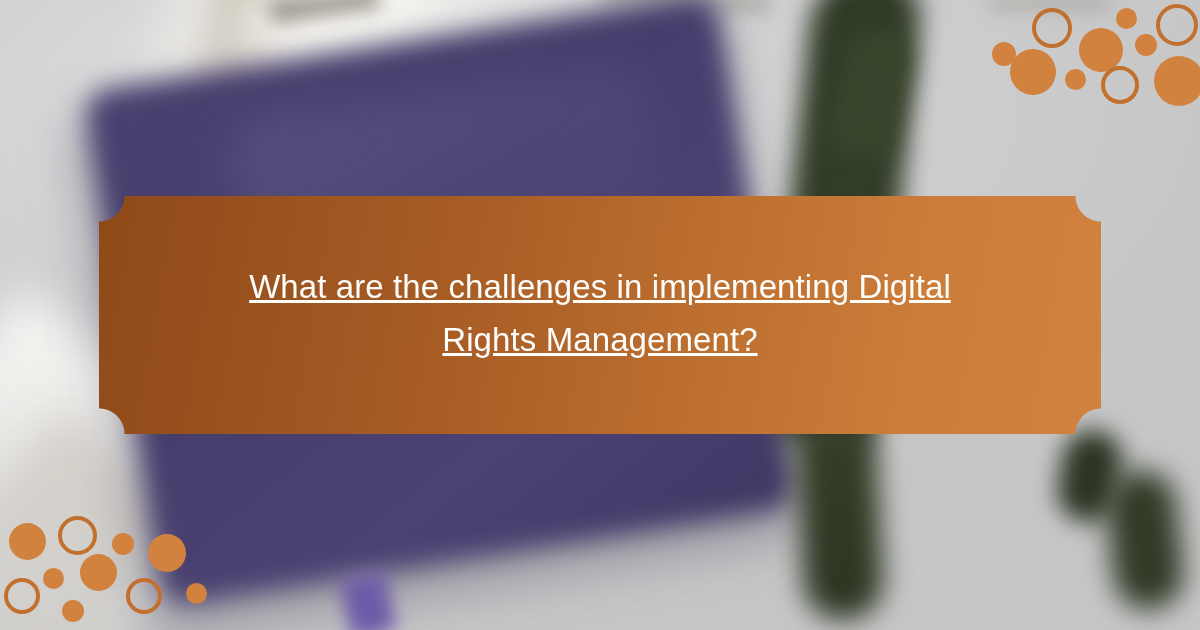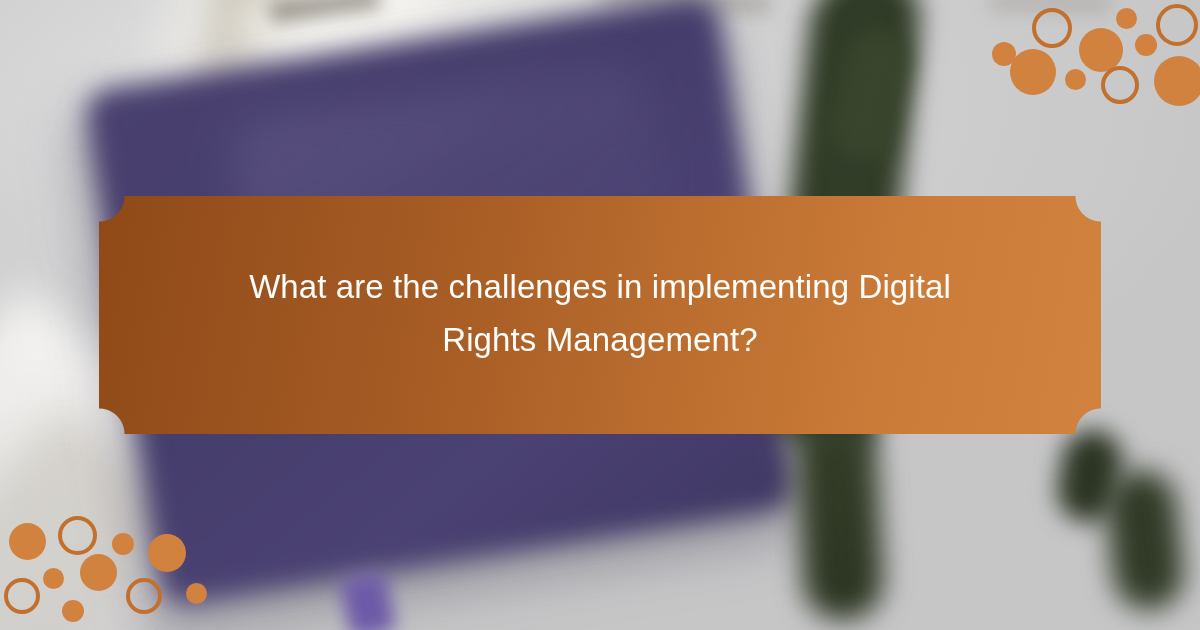--- a/index.html
+++ b/index.html
@@ -1,15 +1,15 @@
 <!DOCTYPE html>
 <html><head>
 <meta charset="utf-8">
 <style>
-  * { margin:0; padding:0; box-sizing:border-box; }
+  * { margin:0; padding:0; box-sizing:border-box;text-decoration:underline; }
 
   html, body {
     width:1200px; height:630px;
     overflow:hidden;
     background:#d8d8d8;
     font-family:"Liberation Sans", sans-serif;
   }
 
   #stage {
     position:relative;

